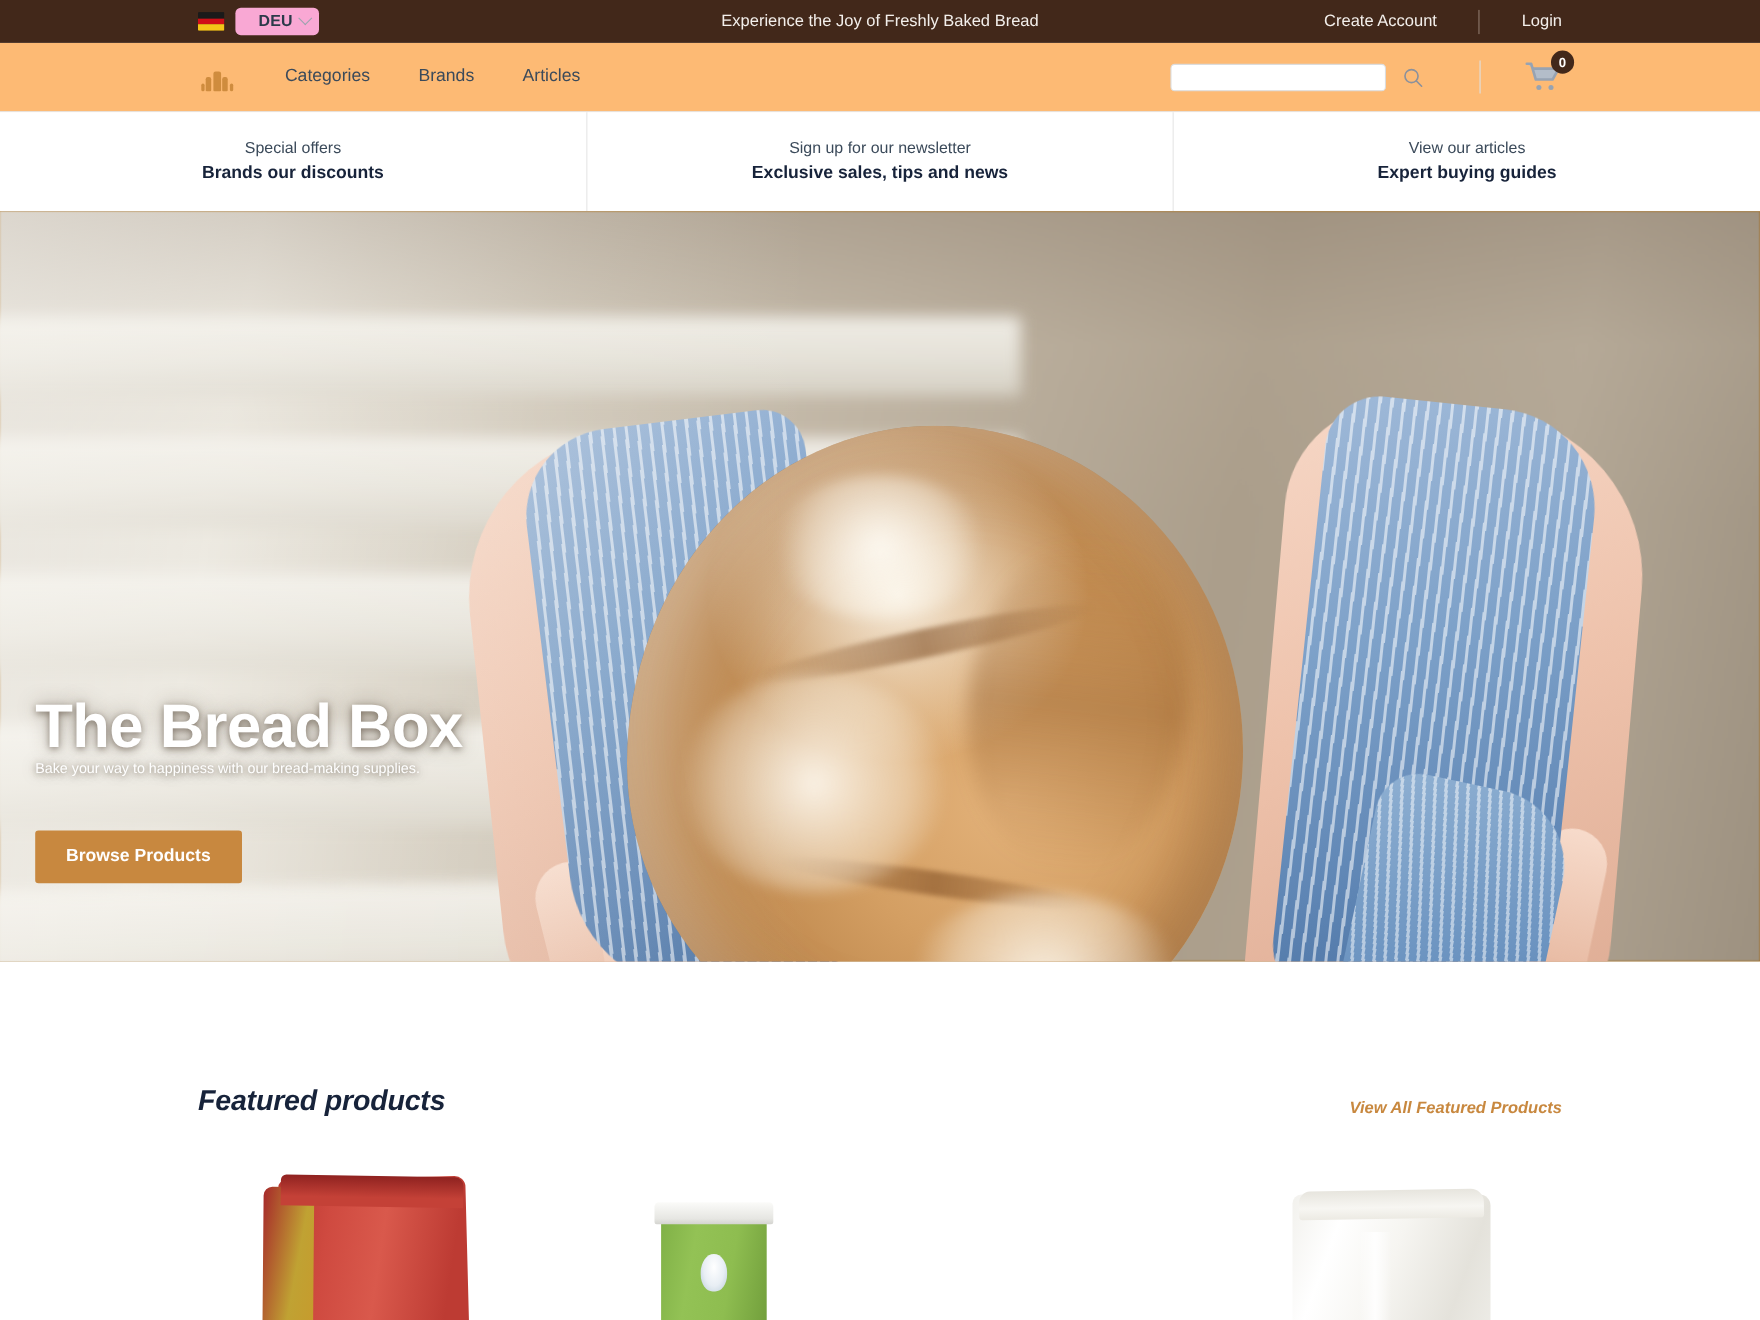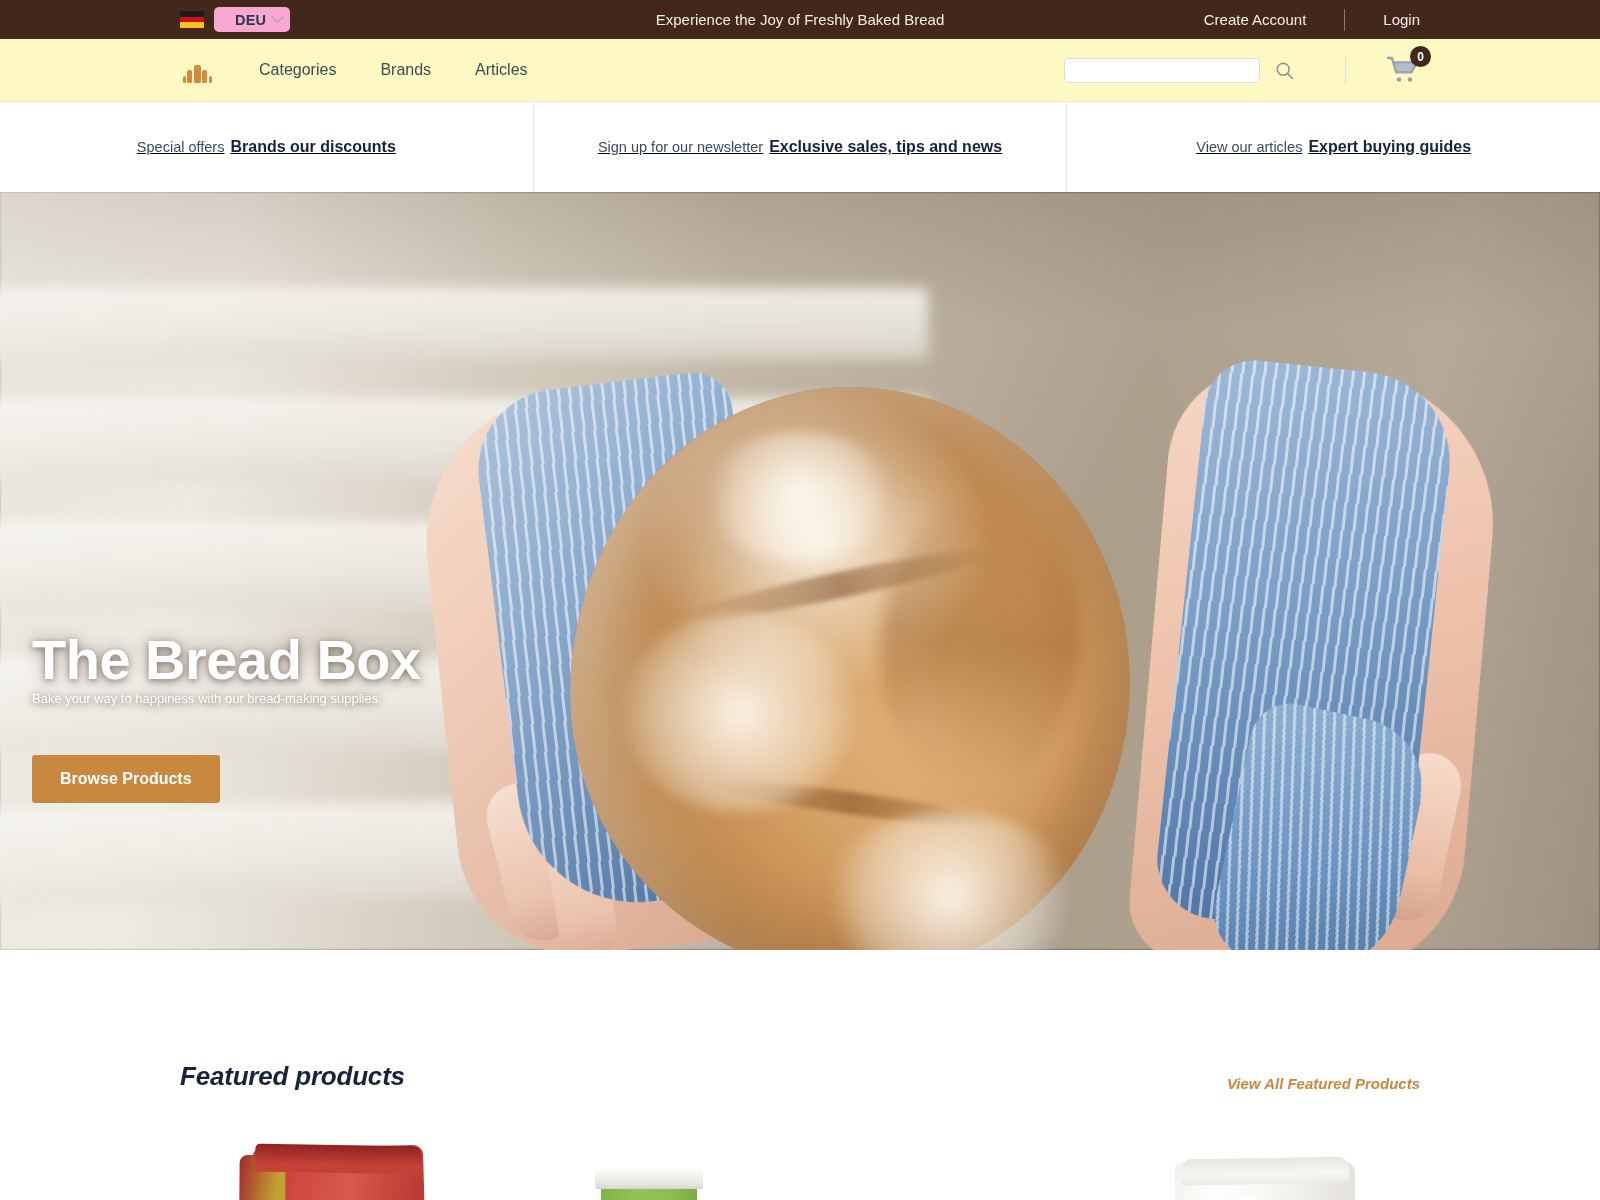--- a/index.html
+++ b/index.html
@@ -88,21 +88,21 @@
   .topbar-sep {
     width: 1px;
     height: 22px;
     background: #8e7a6c;
     margin: 0 38px;
   }
 
   
   .header {
     height: 63px;
-    background: #fef9c3;
+    background: #fdba74;
     border-bottom: 1px solid #e6e6e6;
     display: flex;
     align-items: center;
     padding: 0 180px;
   }
   .logo {
     width: 34px;
     height: 26px;
     display: flex;
     align-items: flex-end;
@@ -184,37 +184,36 @@
   .promo-band {
     height: 90px;
     background: #fff;
     display: flex;
     align-items: center;
   }
   .promo-col {
     flex: 1;
     height: 90px;
     display: flex;
-    flex-direction: row;
+    flex-direction: column;
     align-items: center;
     justify-content: center;
     gap: 6px;
     cursor: pointer;
-    text-decoration: underline;
   }
   .promo-col + .promo-col { border-left: 1px solid #e6e6e6; }
   .promo-top { font-size: 14.5px; color: #3b4a5a; }
   .promo-main { font-size: 16px; font-weight: 700; color: #17233a; }
 
   
   .hero {
     position: relative;
-    height: 758px;
+    height: 682px;
     overflow: hidden;
-    background: #404040;
+    background: #a16207;
   }
   .hero-photo { position: absolute; inset: 0; }
 
   
   .wall {
     position: absolute; inset: 0;
     background:
       linear-gradient(180deg, rgba(150,135,118,.45) 0%, rgba(196,183,166,.12) 18%, rgba(210,198,182,0) 40%),
       linear-gradient(100deg,#d7d2c8 0%, #e6e2d8 14%, #cfc7b8 30%, #bfb4a3 48%, #ab9e8b 68%, #b3a795 85%, #9d9180 100%);
     filter: blur(1px);

